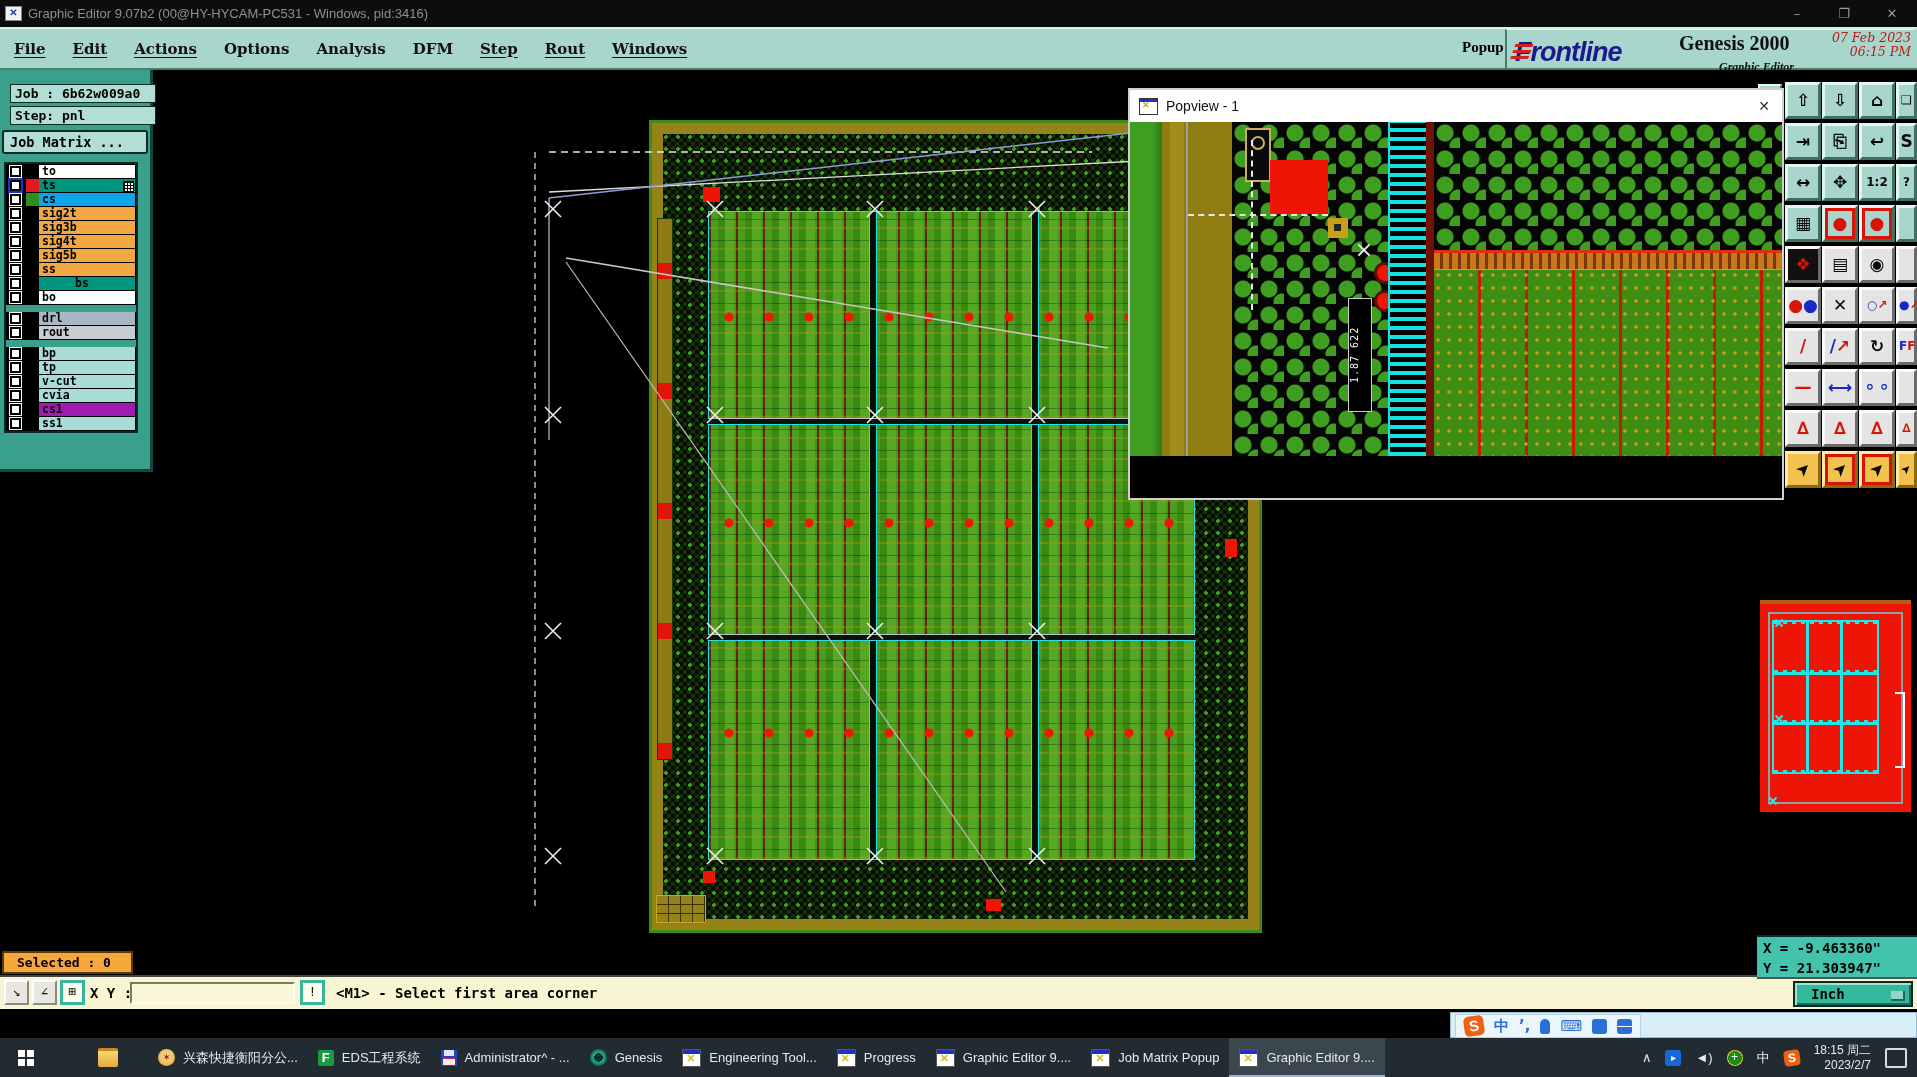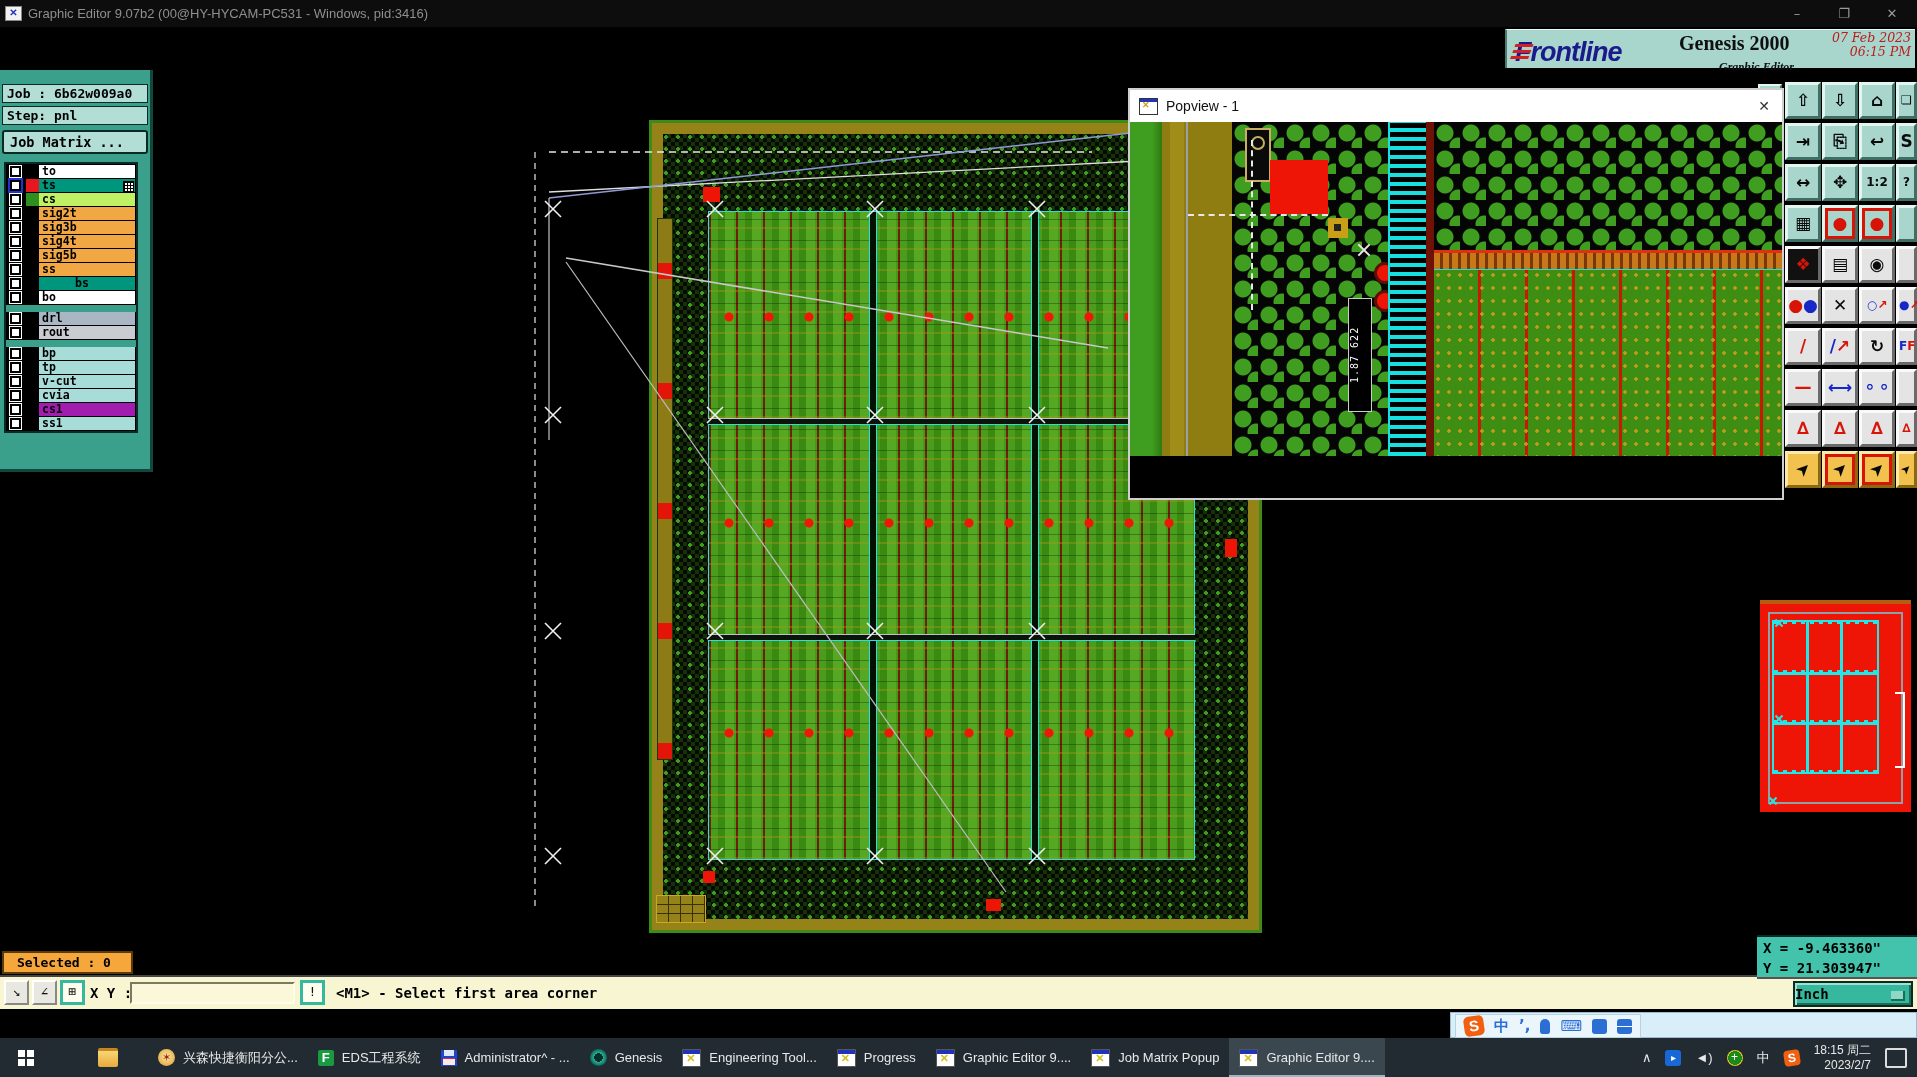--- a/index.html
+++ b/index.html
@@ -110,21 +110,21 @@
   .tb-yellow{background:#f2c14e;border-top:3px solid #ffe9a8;border-left:3px solid #ffe9a8;
       border-right:3px solid #8a6a10;border-bottom:3px solid #8a6a10;color:#0a0a0a;}
   .tb-glyph{font-size:17px;line-height:30px;}
   .tb-glyph.sm{font-size:12px;line-height:30px;}
   .red{color:#d81408;} .blue{color:#1828c8;}
   .tb-redframe{box-shadow:inset 0 0 0 3px #d81408;}
 
   
   #leftpanel{left:0;top:70px;width:153px;height:402px;background:#3aa08b;
              border-right:3px solid #14473b;border-bottom:3px solid #14473b;box-sizing:border-box;}
-  .infobox{position:absolute;left:2px;width:146px;height:19px;background:#b2ded6;color:#000;
+  .infobox{position:absolute;left:10px;width:146px;height:19px;background:#b2ded6;color:#000;
            border:1px solid #0c2a24;font-size:13px;font-weight:bold;line-height:17px;padding-left:4px;box-sizing:border-box;}
   #matrixbtn{position:absolute;left:2px;top:60px;width:146px;height:24px;background:#b2ded6;
            border:2px solid #0c2a24;border-radius:3px;font-size:13.5px;font-weight:bold;
            line-height:20px;padding-left:6px;box-sizing:border-box;color:#000;}
   #layerlist{position:absolute;left:4px;top:92px;width:128px;background:#000;
              border:2px solid #0c2a24;padding:1px;}
   .lgap{height:7px;background:#3aa08b;margin:0 -1px;}
   .lrow{display:flex;height:13px;margin-bottom:1px;justify-content:center;}
   .lrow:last-child{margin-bottom:0;}
   .lcb{width:19px;background:#000;position:relative;}
@@ -154,21 +154,21 @@
   .ovx:before,.ovx:after{content:"";position:absolute;left:4px;top:0;width:2px;height:10px;background:#20e8e8;}
   .ovx:before{transform:rotate(45deg);} .ovx:after{transform:rotate(-45deg);}
 
   
   #coordbox{left:1757px;top:935px;width:160px;height:42px;background:#43c3ab;color:#000;
             font-size:14px;font-weight:bold;line-height:20px;padding:1px 0 0 6px;box-sizing:border-box;
             border-top:2px solid #0c2a24;}
   #unitarea{left:1757px;top:977px;width:160px;height:32px;background:#f8f5d2;border-top:2px solid #555;box-sizing:border-box;}
   #inchbtn{position:absolute;left:36px;top:2px;width:120px;height:26px;background:#35b89e;
       border:2px solid #0c2a24;box-shadow:inset 2px 2px 0 #9fe2d2,inset -2px -2px 0 #1c6a58;
-      font-size:14px;font-weight:bold;color:#000;line-height:22px;box-sizing:border-box;}
+      font-size:14px;font-weight:bold;color:#000;line-height:22px;padding-left:16px;box-sizing:border-box;}
   #inch-dd{position:absolute;right:6px;top:8px;width:12px;height:8px;background:#8fd8c6;
       border-right:2px solid #1c6a58;border-bottom:2px solid #1c6a58;}
 
   
   #selectedbox{left:2px;top:951px;width:131px;height:23px;background:#f6a73c;color:#000;
       border:2px solid #5a3a08;box-shadow:1px 1px 0 #000;font-size:13px;font-weight:bold;
       line-height:19px;padding-left:13px;box-sizing:border-box;}
   #statusbar{left:0;top:975px;width:1757px;height:34px;background:#f8f5d2;border-top:2px solid #444;box-sizing:border-box;}
   .sb-btn{position:absolute;top:3px;width:25px;height:25px;background:#e8e8e0;
       border:2px solid #888;border-top-color:#fff;border-left-color:#fff;box-sizing:border-box;
@@ -223,20 +223,31 @@
 <div id="app">
 
   <div class="abs" id="titlebar">
     <div id="title-icon">✕</div>
     <span>Graphic Editor 9.07b2 (00@HY-HYCAM-PC531 - Windows, pid:3416)</span>
     <div class="winbtn" style="left:1775px;">–</div>
     <div class="winbtn" style="left:1822px;">❐</div>
     <div class="winbtn" style="left:1870px;">✕</div>
   </div>
 
+  <div class="abs" id="menubar">
+    <span class="menu-item" style="margin-left:14px">File</span>
+    <span class="menu-item">Edit</span>
+    <span class="menu-item">Actions</span>
+    <span class="menu-item nounder">Options</span>
+    <span class="menu-item nounder">Analysis</span>
+    <span class="menu-item nounder">DFM</span>
+    <span class="menu-item">Step</span>
+    <span class="menu-item">Rout</span>
+    <span class="menu-item">Windows</span>
+  </div>
   <span class="abs" id="help-item">Popup</span>
   <div class="abs" id="brandbox">
     <div id="fl-logo">
       <div id="fl-bars"></div>
       <span>Frontline</span>
     </div>
     <div id="genesis">Genesis 2000</div>
     <div id="ge-sub">Graphic Editor</div>
     <div id="datetime">
       <div>07 Feb 2023</div>
@@ -311,21 +322,21 @@
             <i></i>
           </div>
           <div class="lswatch" style="background: rgb(232, 22, 29);"></div>
           <div class="lname" style="background: rgb(0, 150, 125);"><span>ts</span><span class="lmark"></span></div>
         </div>
       <div class="lrow">
           <div class="lcb">
             <i></i>
           </div>
           <div class="lswatch" style="background: rgb(46, 143, 31);"></div>
-          <div class="lname" style="background: #bef264;">cs</div>
+          <div class="lname" style="background: #0ea5e9;">cs</div>
         </div>
       <div class="lrow">
           <div class="lcb">
             <i></i>
           </div>
           <div class="lswatch" style="background: rgb(0, 0, 0);"></div>
           <div class="lname" style="background: rgb(240, 167, 68);">sig2t</div>
         </div>
       <div class="lrow">
           <div class="lcb">

